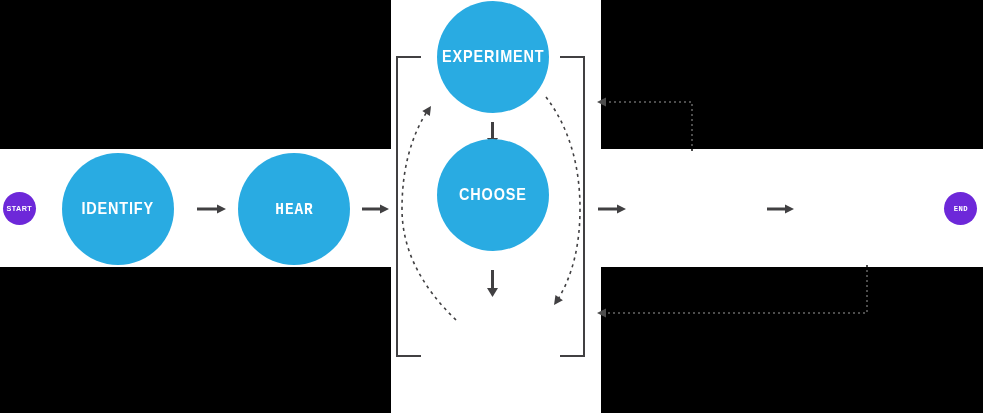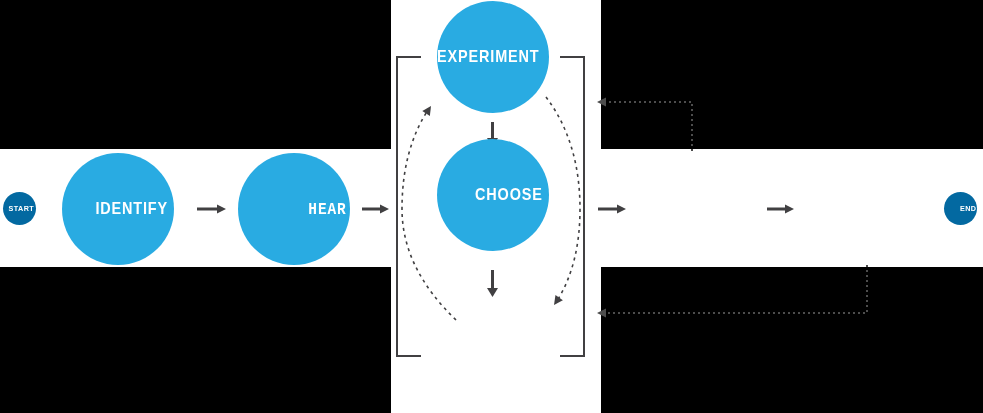--- a/index.html
+++ b/index.html
@@ -5,25 +5,25 @@
   html,body{margin:0;padding:0;background:#000;}
   .canvas{
     position:relative;width:983px;height:413px;overflow:hidden;
     background:#000;font-family:"Liberation Sans",sans-serif;
   }
   .panel{position:absolute;background:#fff;z-index:1;}
   .band{left:0;top:149px;width:983px;height:118px;}
   .column{left:391px;top:0;width:210px;height:413px;}
   .wires{position:absolute;left:0;top:0;z-index:2;}
   .node{
-    position:absolute;border-radius:50%;display:flex;align-items:center;justify-content:flex-end;
+    position:absolute;border-radius:50%;display:flex;align-items:center;justify-content:center;
     z-index:3;
   }
   .node.blue{background:#29ABE2;}
-  .node.dark{background:#0369a1;}
+  .node.dark{background:#6d28d9;}
   .lbl{
     color:#fff;font-weight:700;white-space:nowrap;
     letter-spacing:1px;font-size:17px;transform:scaleX(0.85);
   }
   .lbl.small{font-size:8px;letter-spacing:0.5px;transform:scaleX(0.9);}
 </style>
 </head>
 <body>
 
 <div class="canvas">
@@ -76,21 +76,21 @@
     </g>
     <g>
       <path d="M 867 265 L 867 313 L 604 313" fill="none" stroke="#4D4D4D" stroke-width="2" stroke-dasharray="2 3"></path>
       <polygon points="606,308.5 597,313 606,317.5" fill="#4D4D4D"></polygon>
     </g>
   </svg>
 
   <div class="node dark" style="left:3px;top:192px;width:33px;height:33px;">
     <span class="lbl small">START</span>
   </div>
-  <div class="node dark" style="left:944px;top:192px;width:33px;height:33px;">
+  <div class="node dark" style="left:944px;top:192px;width:33px;height:33px;font-family:Liberation Mono, monospace;">
     <span class="lbl small">END</span>
   </div>
 
   <div class="node blue" style="left:62px;top:153px;width:112px;height:112px;">
     <span class="lbl">IDENTIFY</span>
   </div>
   <div class="node blue" style="left:238px;top:153px;width:112px;height:112px;font-family:Liberation Mono, monospace;">
     <span class="lbl">HEAR</span>
   </div>
   <div class="node blue" style="left:437px;top:1px;width:112px;height:112px;">

